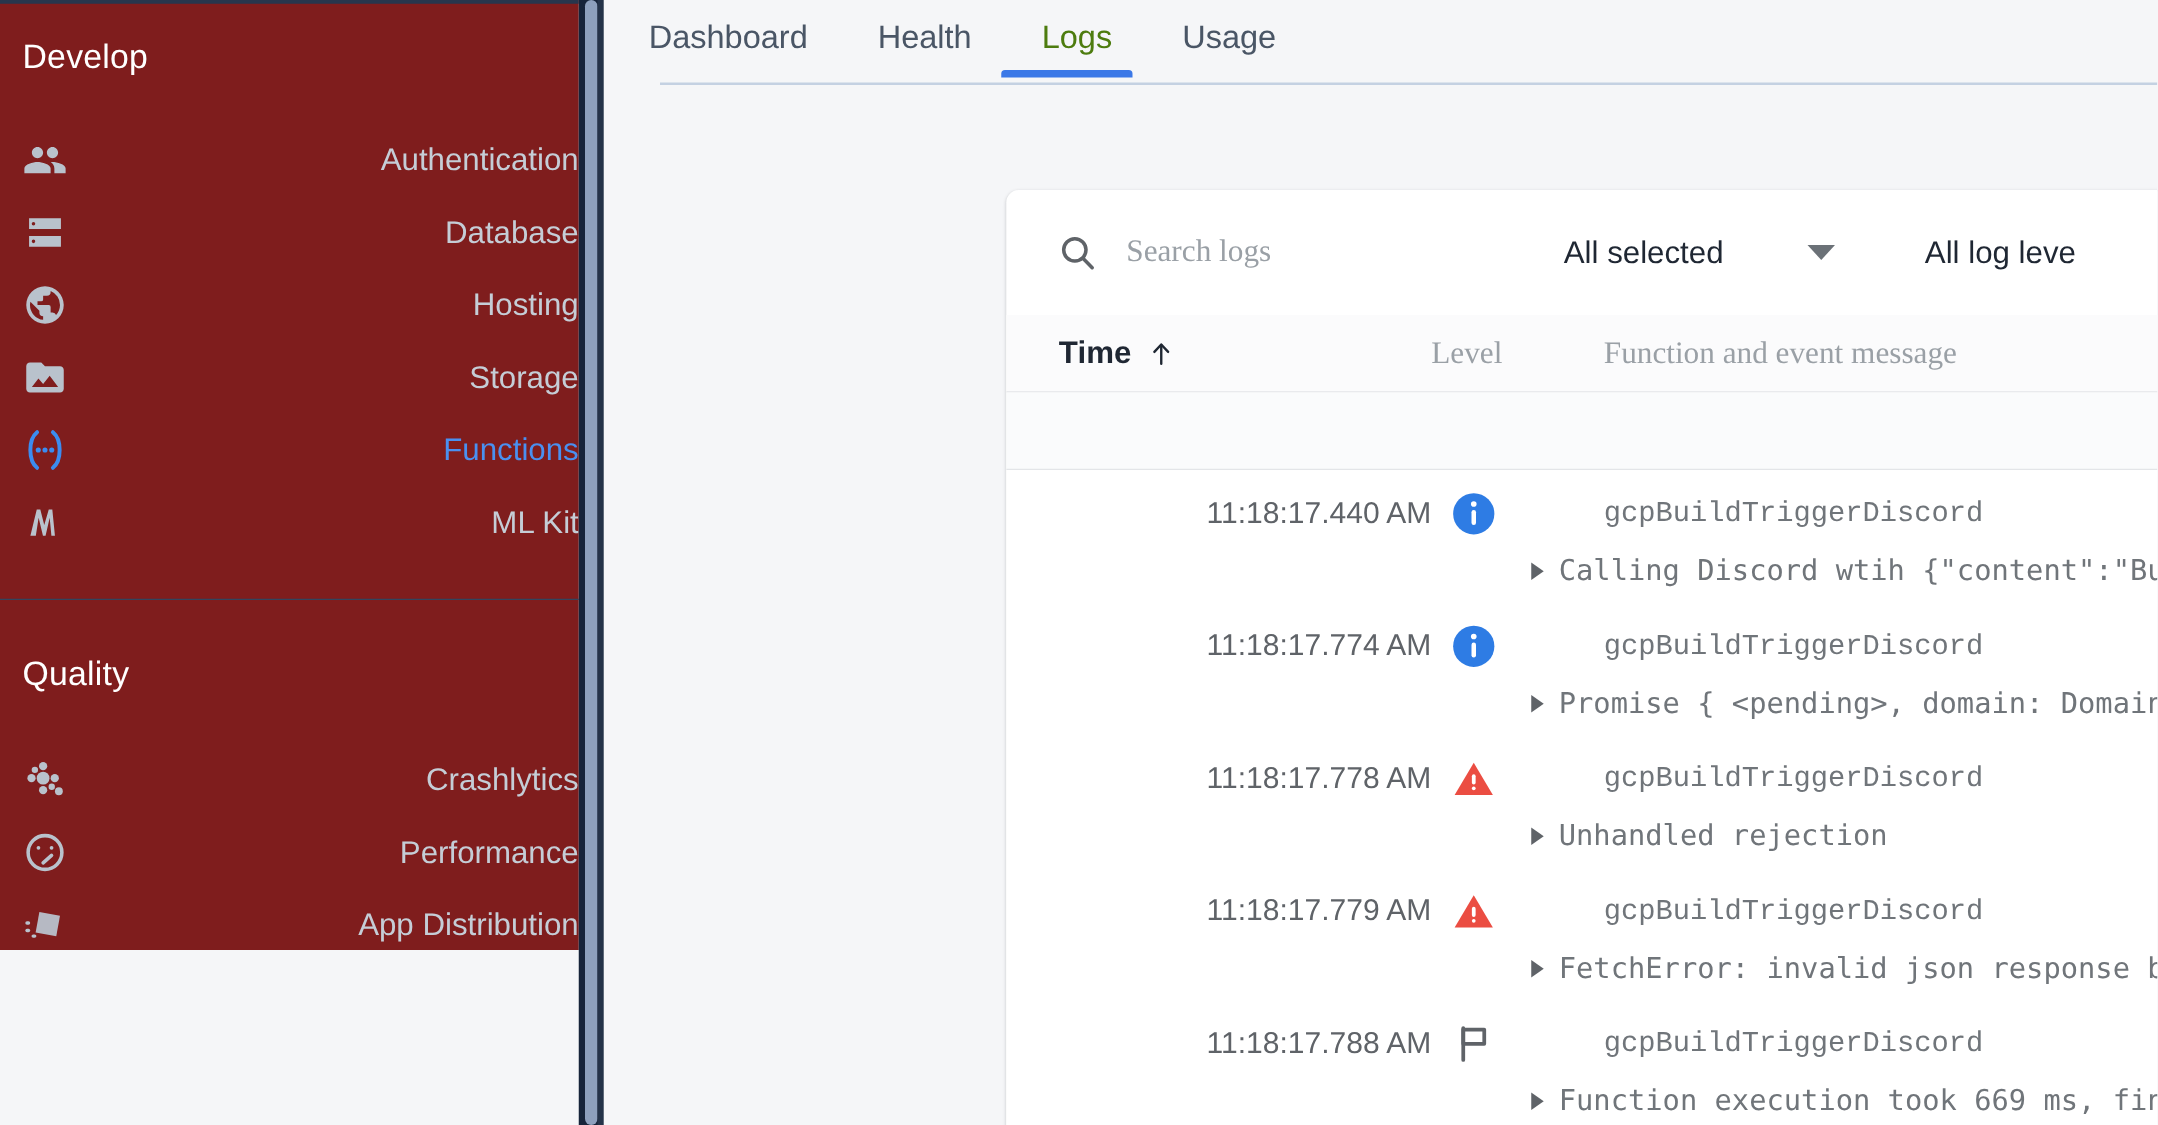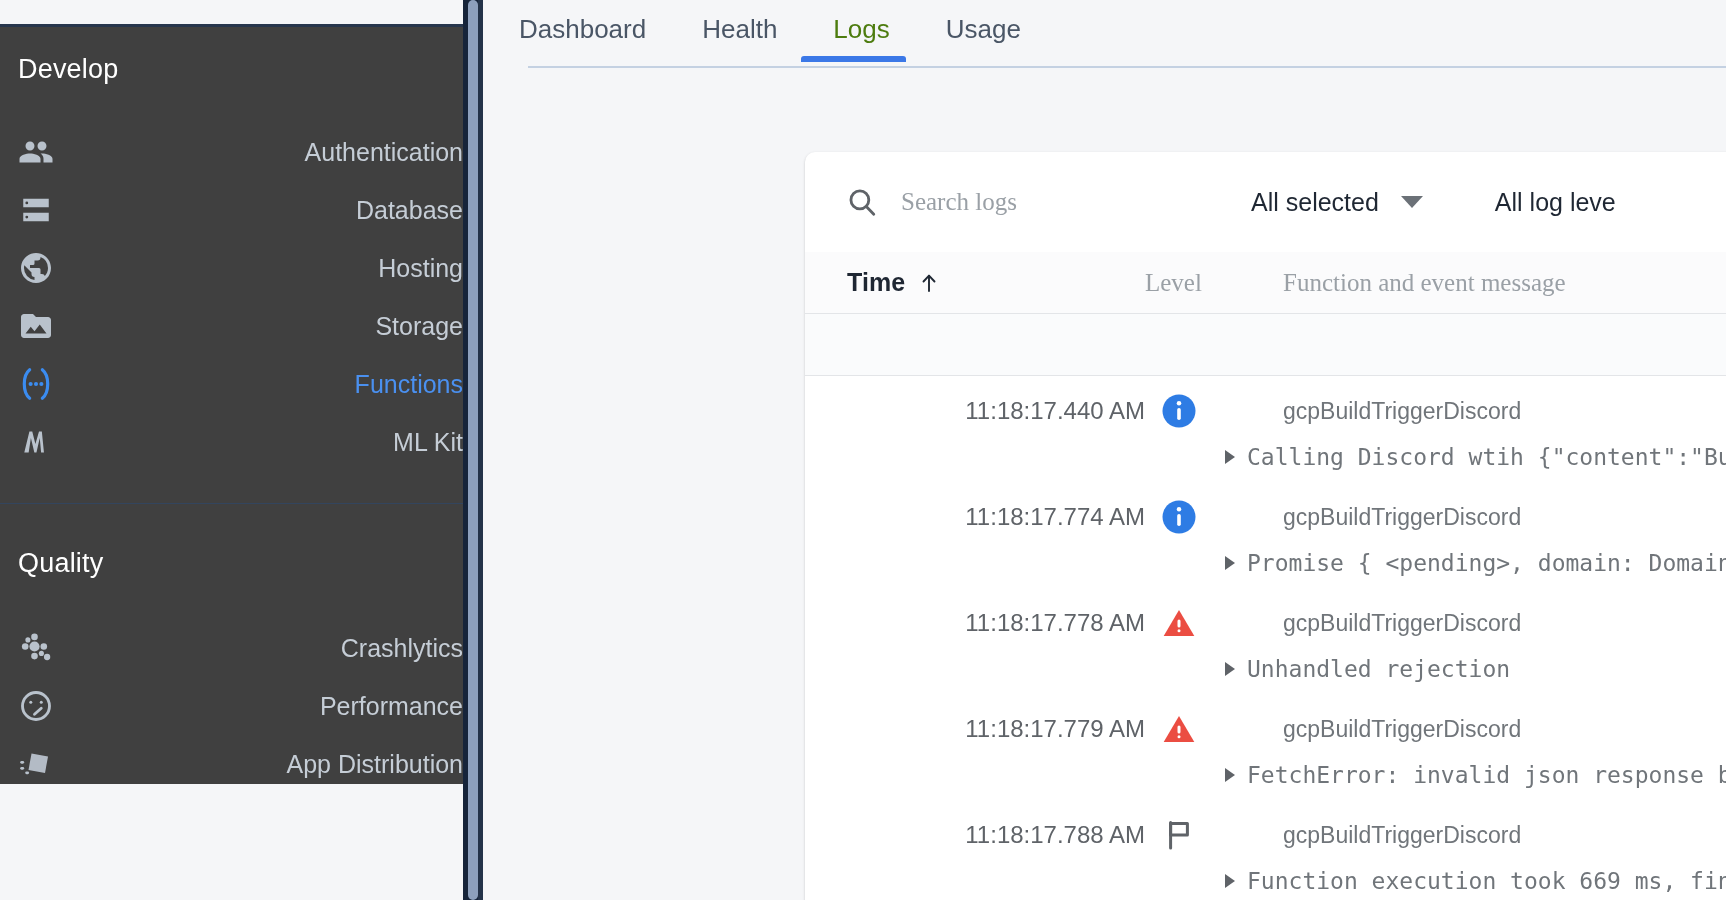--- a/index.html
+++ b/index.html
@@ -8,23 +8,22 @@
     overflow: hidden;
     font-family: "Liberation Sans", sans-serif;
     background: #f5f6f8;
   }
   #root { position: relative; width: 1726px; height: 900px; }
 
   
   #sidebar {
     position: absolute; left: 0; top: 0;
     width: 463px; height: 760px;
-    background: #404040;
+    background: #7f1d1d;
     overflow: hidden;
-    margin-top: 24px;
   }
   #sidebar-topline {
     position: absolute; left: 0; top: 0; width: 463px; height: 3px;
     background: #27364d;
   }
   .nav-section-title {
     color: #ffffff;
     font-size: 27px;
     font-weight: 400;
     letter-spacing: .2px;
@@ -155,21 +154,21 @@
     cursor: pointer;
     white-space: nowrap;
   }
   .caret {
     width: 0; height: 0;
     border-left: 11px solid transparent;
     border-right: 11px solid transparent;
     border-top: 12px solid #6b7177;
     margin-left: 22px;
   }
-  #dd-selected { margin-left: 70px; }
+  #dd-selected { margin-left: 70px; gap: 45px; }
   #dd-levels { margin-left: 72px; }
 
   #table-head {
     display: flex; align-items: center;
     height: 62px;
     padding-left: 42px;
     border-bottom: 1px solid #e3e5e8;
     background: #fbfbfc;
   }
   .col-time { width: 298px; display: flex; align-items: center; }
@@ -200,21 +199,21 @@
     font-size: 24px;
     color: #5f6368;
     text-align: right;
   }
   .cell-level {
     width: 100px;
     display: flex; align-items: center; justify-content: flex-start;
     padding-left: 16px;
   }
   .cell-fn {
-    font-family: Liberation Sans, sans-serif;
+    font-family: Liberation Mono, monospace;
     font-size: 23px;
     color: #70757a;
     padding-left: 38px;
     white-space: nowrap;
   }
   .msg-line {
     display: flex; align-items: center;
     height: 50px;
     padding-left: 420px;
   }

